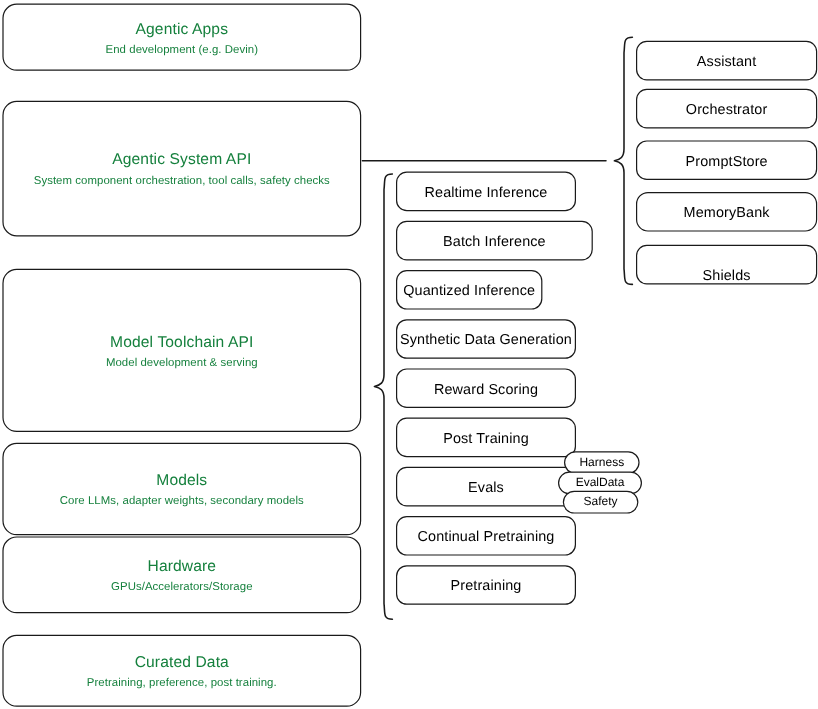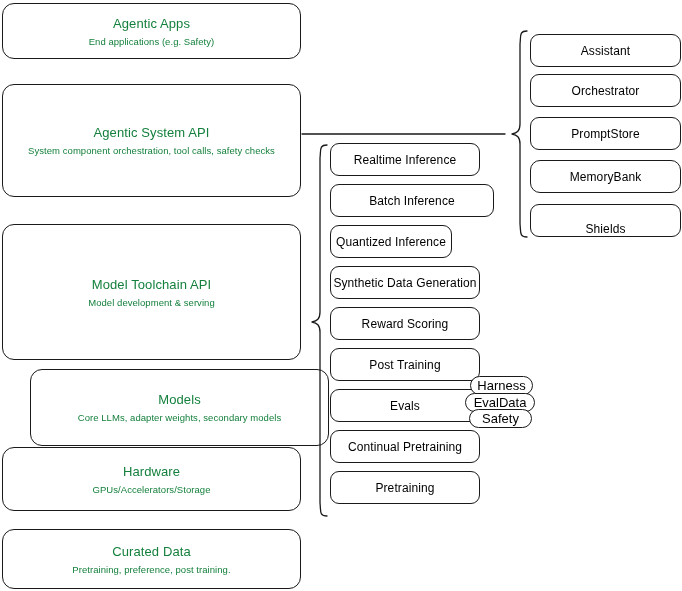--- a/index.html
+++ b/index.html
@@ -62,21 +62,21 @@
   
   .badge {
     position: absolute;
     box-sizing: border-box;
     border: 1.3px solid #1a1a1a;
     border-radius: 999px;
     background: #ffffff;
     display: flex;
     align-items: center;
     justify-content: center;
-    font-size: 13px;
+    font-size: 10px;
     color: #000;
     z-index: 5;
   }
 
   
   .connector {
     position: absolute;
     overflow: visible;
     pointer-events: none;
   }
@@ -89,34 +89,34 @@
     stroke-linejoin: round;
   }
 </style>
 </head>
 <body>
 
 <div id="canvas">
 
   <div class="box" style="left:2px; top:3px; width:299px; height:56px;">
     <div class="layer-title">Agentic Apps</div>
-    <div class="layer-sub">End applications (e.g. Safety)</div>
+    <div class="layer-sub">End development (e.g. Devin)</div>
   </div>
 
   <div class="box" style="left:2px; top:84px; width:299px; height:113px;">
     <div class="layer-title">Agentic System API</div>
     <div class="layer-sub">System component orchestration, tool calls, safety checks</div>
   </div>
 
   <div class="box" style="left:2px; top:224px; width:299px; height:136px;">
     <div class="layer-title">Model Toolchain API</div>
     <div class="layer-sub">Model development &amp; serving</div>
   </div>
 
-  <div class="box" style="left:2px; top:369px; width:299px; height:77px;margin-left:28px;">
+  <div class="box" style="left:2px; top:369px; width:299px; height:77px;">
     <div class="layer-title">Models</div>
     <div class="layer-sub">Core LLMs, adapter weights, secondary models</div>
   </div>
 
   <div class="box" style="left:2px; top:447px; width:299px; height:64px;">
     <div class="layer-title">Hardware</div>
     <div class="layer-sub">GPUs/Accelerators/Storage</div>
   </div>
 
   <div class="box" style="left:2px; top:529px; width:299px; height:60px;">

